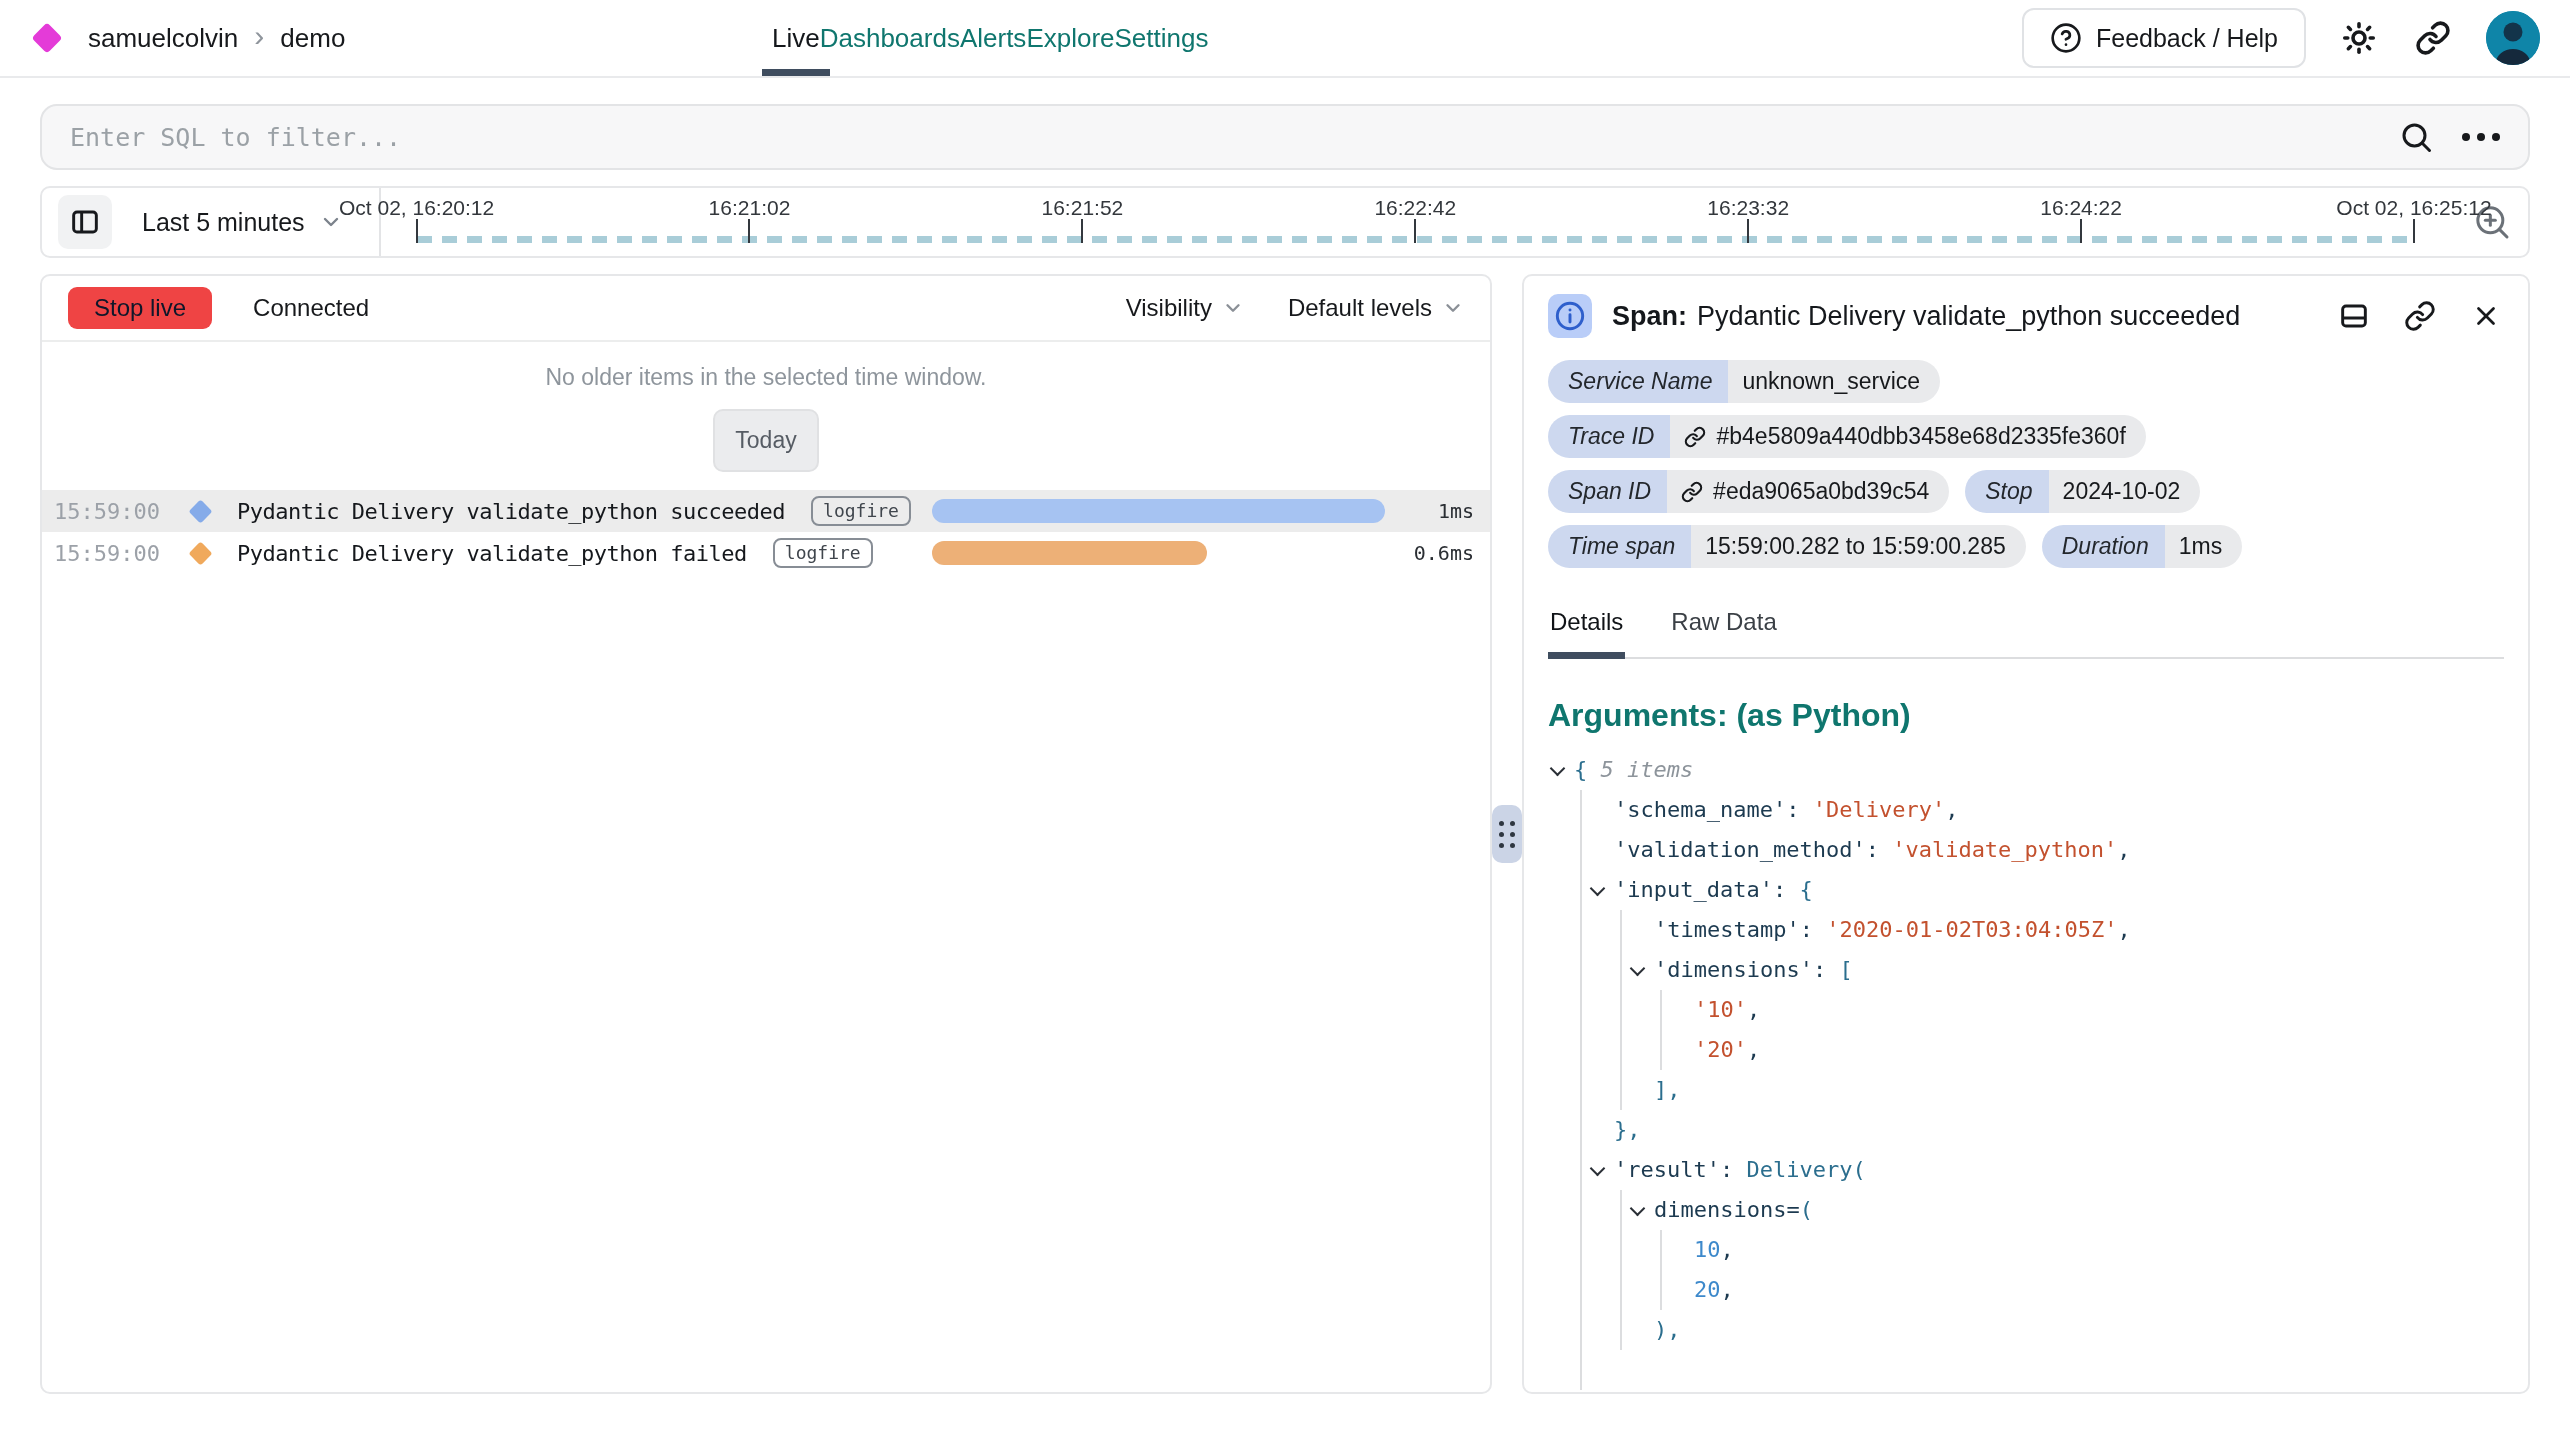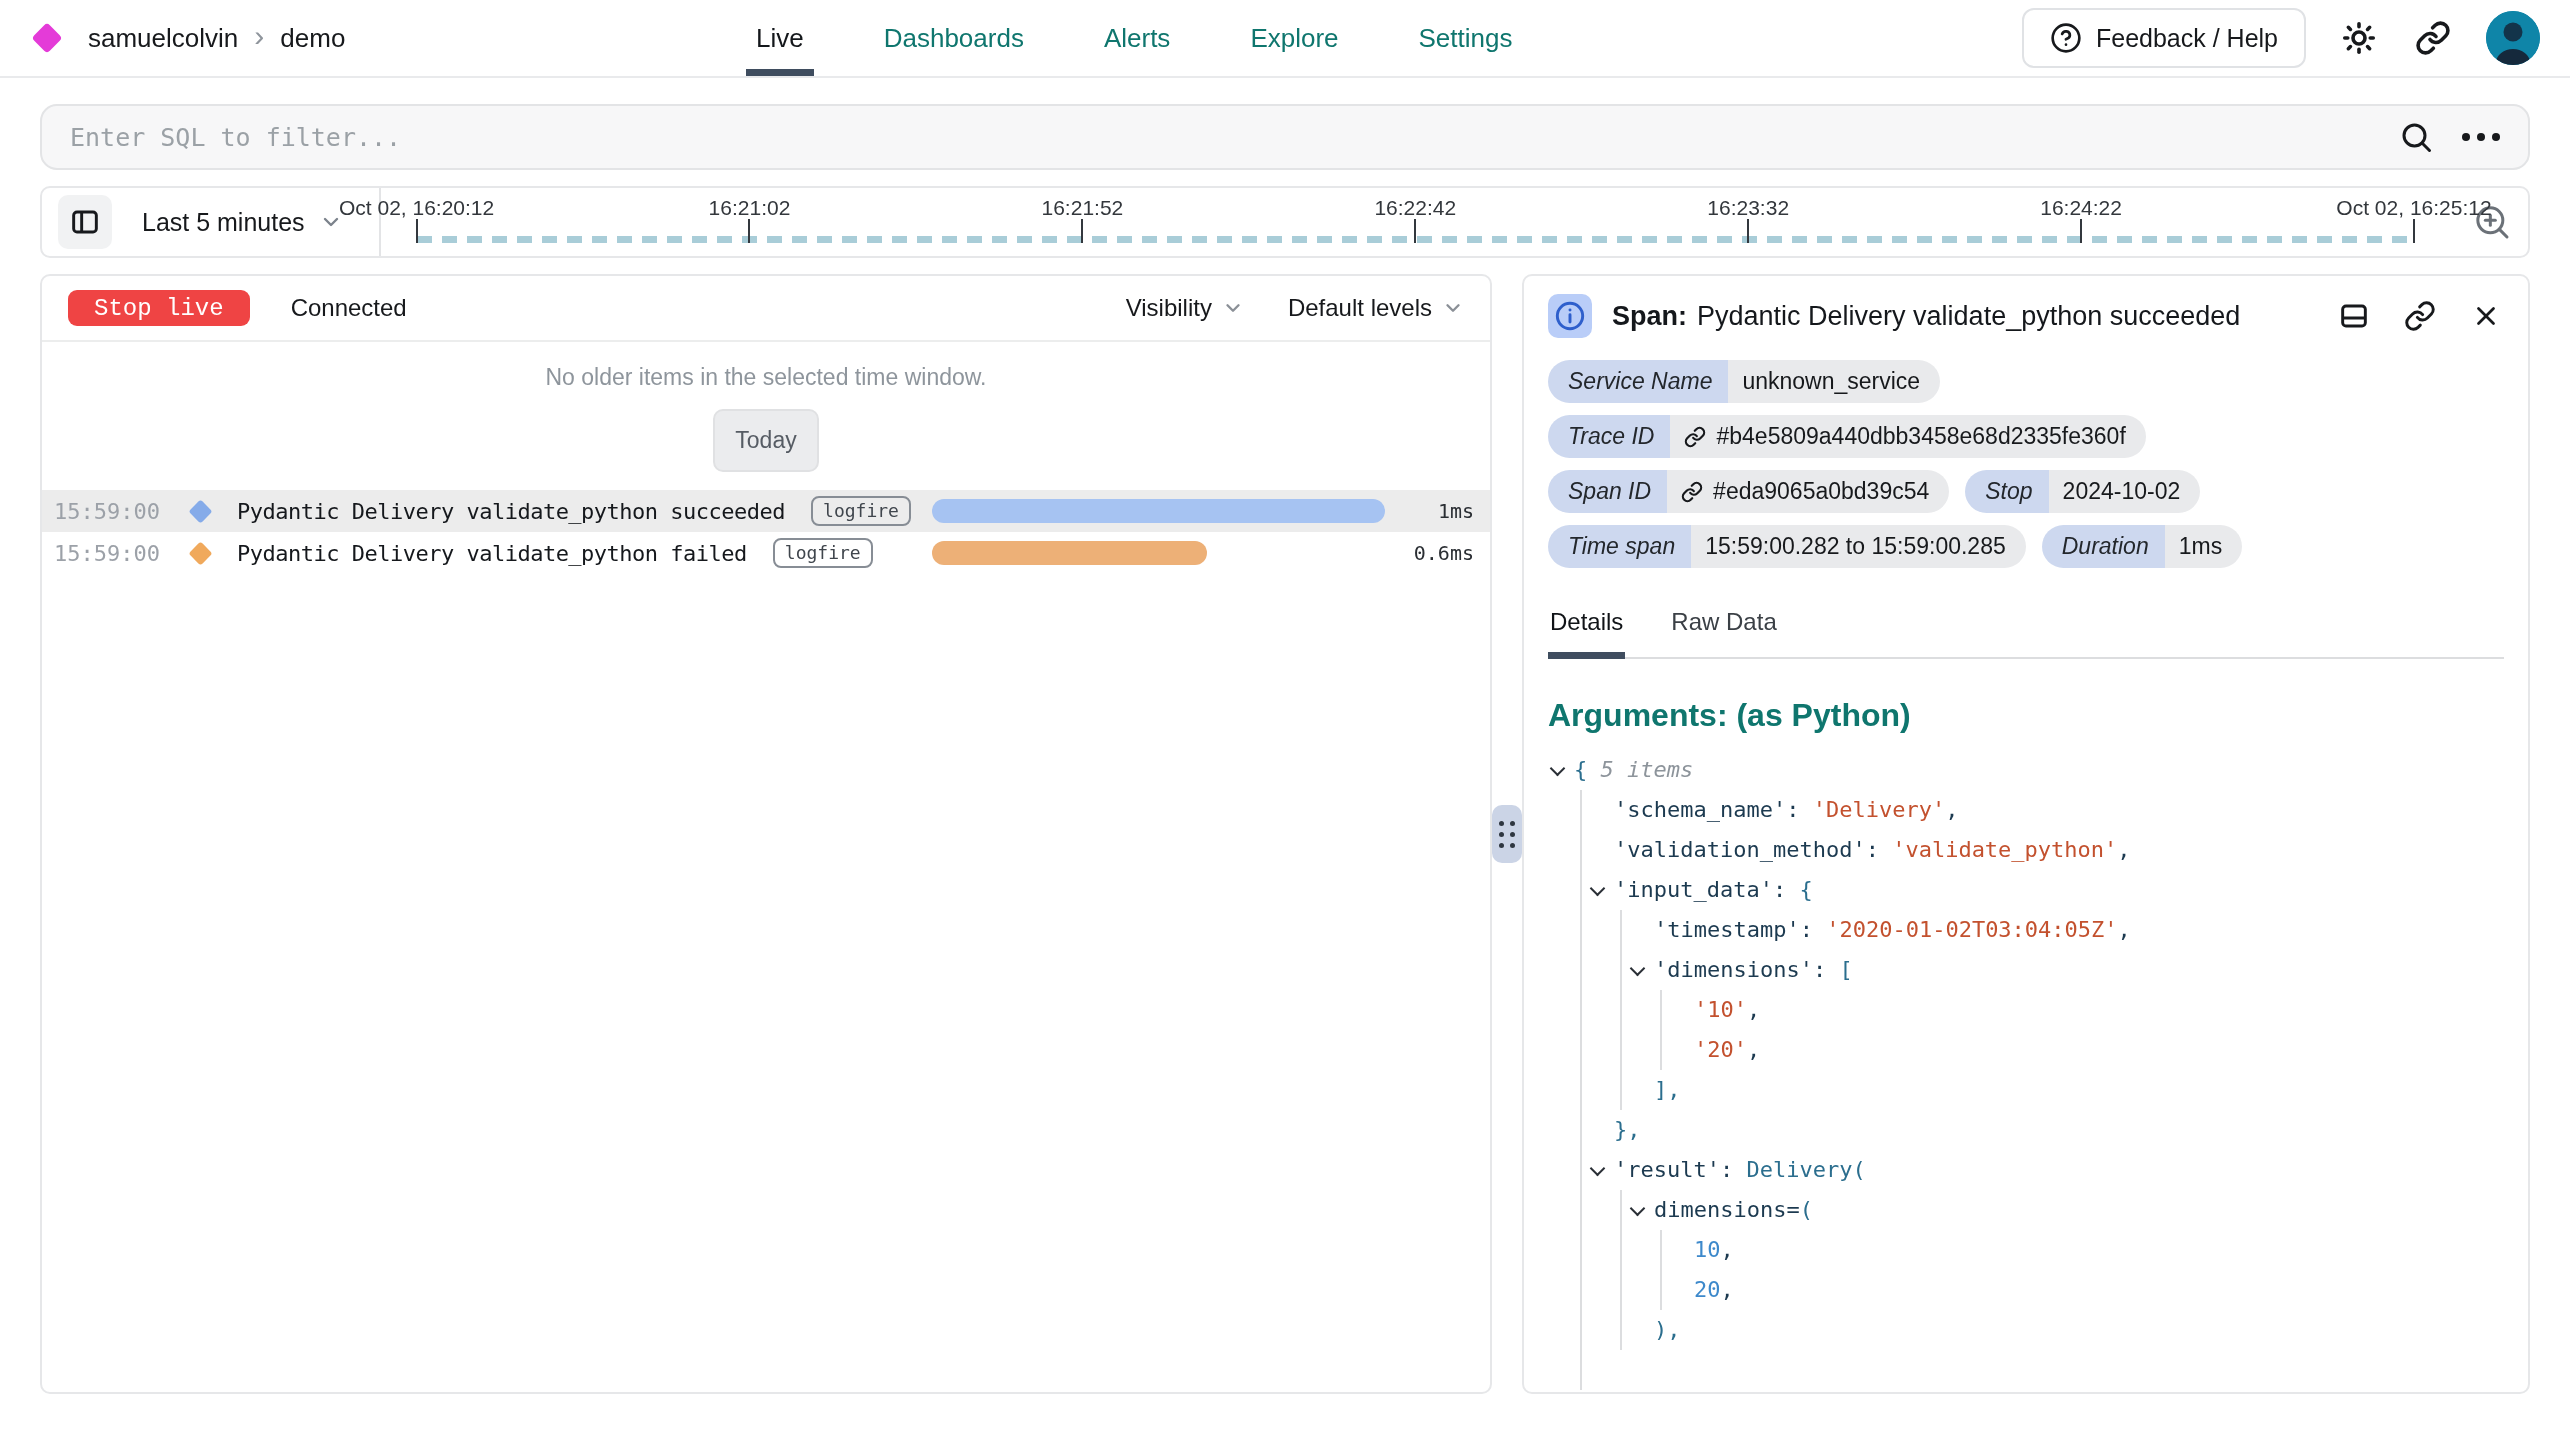--- a/index.html
+++ b/index.html
@@ -7,21 +7,21 @@
   .page { position:relative; width:2570px; height:1444px; background:#fff;
           font-family:"Liberation Sans", sans-serif; color:#17191c; overflow:hidden; }
 
   
   .topbar { height:78px; display:flex; align-items:center; padding:0 30px;
             border-bottom:2px solid #e9eaec; position:relative; }
   .crumbs { display:flex; align-items:center; gap:16px; font-size:26px; }
   .logo { width:22px; height:22px; background:#e43bd8; border-radius:4px; transform:rotate(45deg); margin:0 14px 0 6px; }
   .crumb { color:#17191c; cursor:pointer; }
   .crumb-sep { color:#8f959c; font-size:30px; line-height:1; padding-bottom:4px; }
-  .nav { position:absolute; left:756px; top:0; height:100%; display:flex; gap:80px; }
+  .nav { position:absolute; left:772px; top:0; height:100%; display:flex; }
   .nav-item { position:relative; display:flex; align-items:center; height:100%; font-size:26px; color:#0f766e; cursor:pointer; }
   .nav-item.active { color:#14171b; }
   .nav-item.active::after { content:''; position:absolute; left:-10px; right:-10px; bottom:0; height:7px; background:#3f4d5f; }
   .top-actions { margin-left:auto; display:flex; align-items:center; gap:32px; }
   .feedback { display:flex; align-items:center; gap:14px; height:60px; padding:0 26px; background:#fff;
               border:2px solid #e0e2e5; border-radius:12px; font-size:25px; color:#17191c; font-family:inherit; cursor:pointer; }
   .iconbtn { background:none; border:none; width:42px; height:42px; display:grid; place-items:center; cursor:pointer; }
   .avatar { width:54px; height:54px; border-radius:50%; overflow:hidden; background:#0f85a8; cursor:pointer; }
 
   
@@ -54,22 +54,22 @@
   .panel { border:2px solid #e6e7e9; border-radius:10px; background:#fff; overflow:hidden; }
   .live { width:1452px; display:flex; flex-direction:column; }
   .gutter { width:30px; display:flex; align-items:center; justify-content:center; cursor:col-resize; }
   .handle { width:34px; height:58px; background:#cbd4e6; border-radius:10px; display:grid;
             grid-template-columns:repeat(2,5px); grid-template-rows:repeat(3,5px); gap:6px; place-content:center; }
   .handle i { background:#2e3640; border-radius:50%; }
   .detail { flex:1; display:flex; flex-direction:column; padding:0 24px; }
 
   
   .live-head { height:66px; flex:none; border-bottom:2px solid #eceded; display:flex; align-items:center; padding:0 26px; }
-  .stoplive { background:#ef4444; color:#ffffff; border:none; border-radius:9px; height:36px; padding:0 26px;
-              font-size:24px; font-family:Liberation Mono, monospace; cursor:pointer; }
+  .stoplive { background:#ef4444; color:#0f172a; border:none; border-radius:9px; height:42px; padding:0 26px;
+              font-size:24px; font-family:Liberation Sans, sans-serif; cursor:pointer; }
   .connected { font-size:24px; margin-left:41px; }
   .head-spacer { flex:1; }
   .ddl { display:flex; align-items:center; gap:10px; background:none; border:none; font-size:24px;
          color:#17191c; font-family:inherit; cursor:pointer; }
   .ddl + .ddl { margin-left:44px; }
   .live-body { flex:1; position:relative; }
   .empty { margin-top:22px; text-align:center; font-size:23px; color:#8e959c; }
   .day { display:block; margin:18px auto 0; background:#ebecee; border:2px solid #e0e1e3; border-radius:10px;
          padding:16px 20px; font-size:23px; color:#565c64; font-family:inherit; cursor:pointer; }
   .rows { margin-top:18px; }

